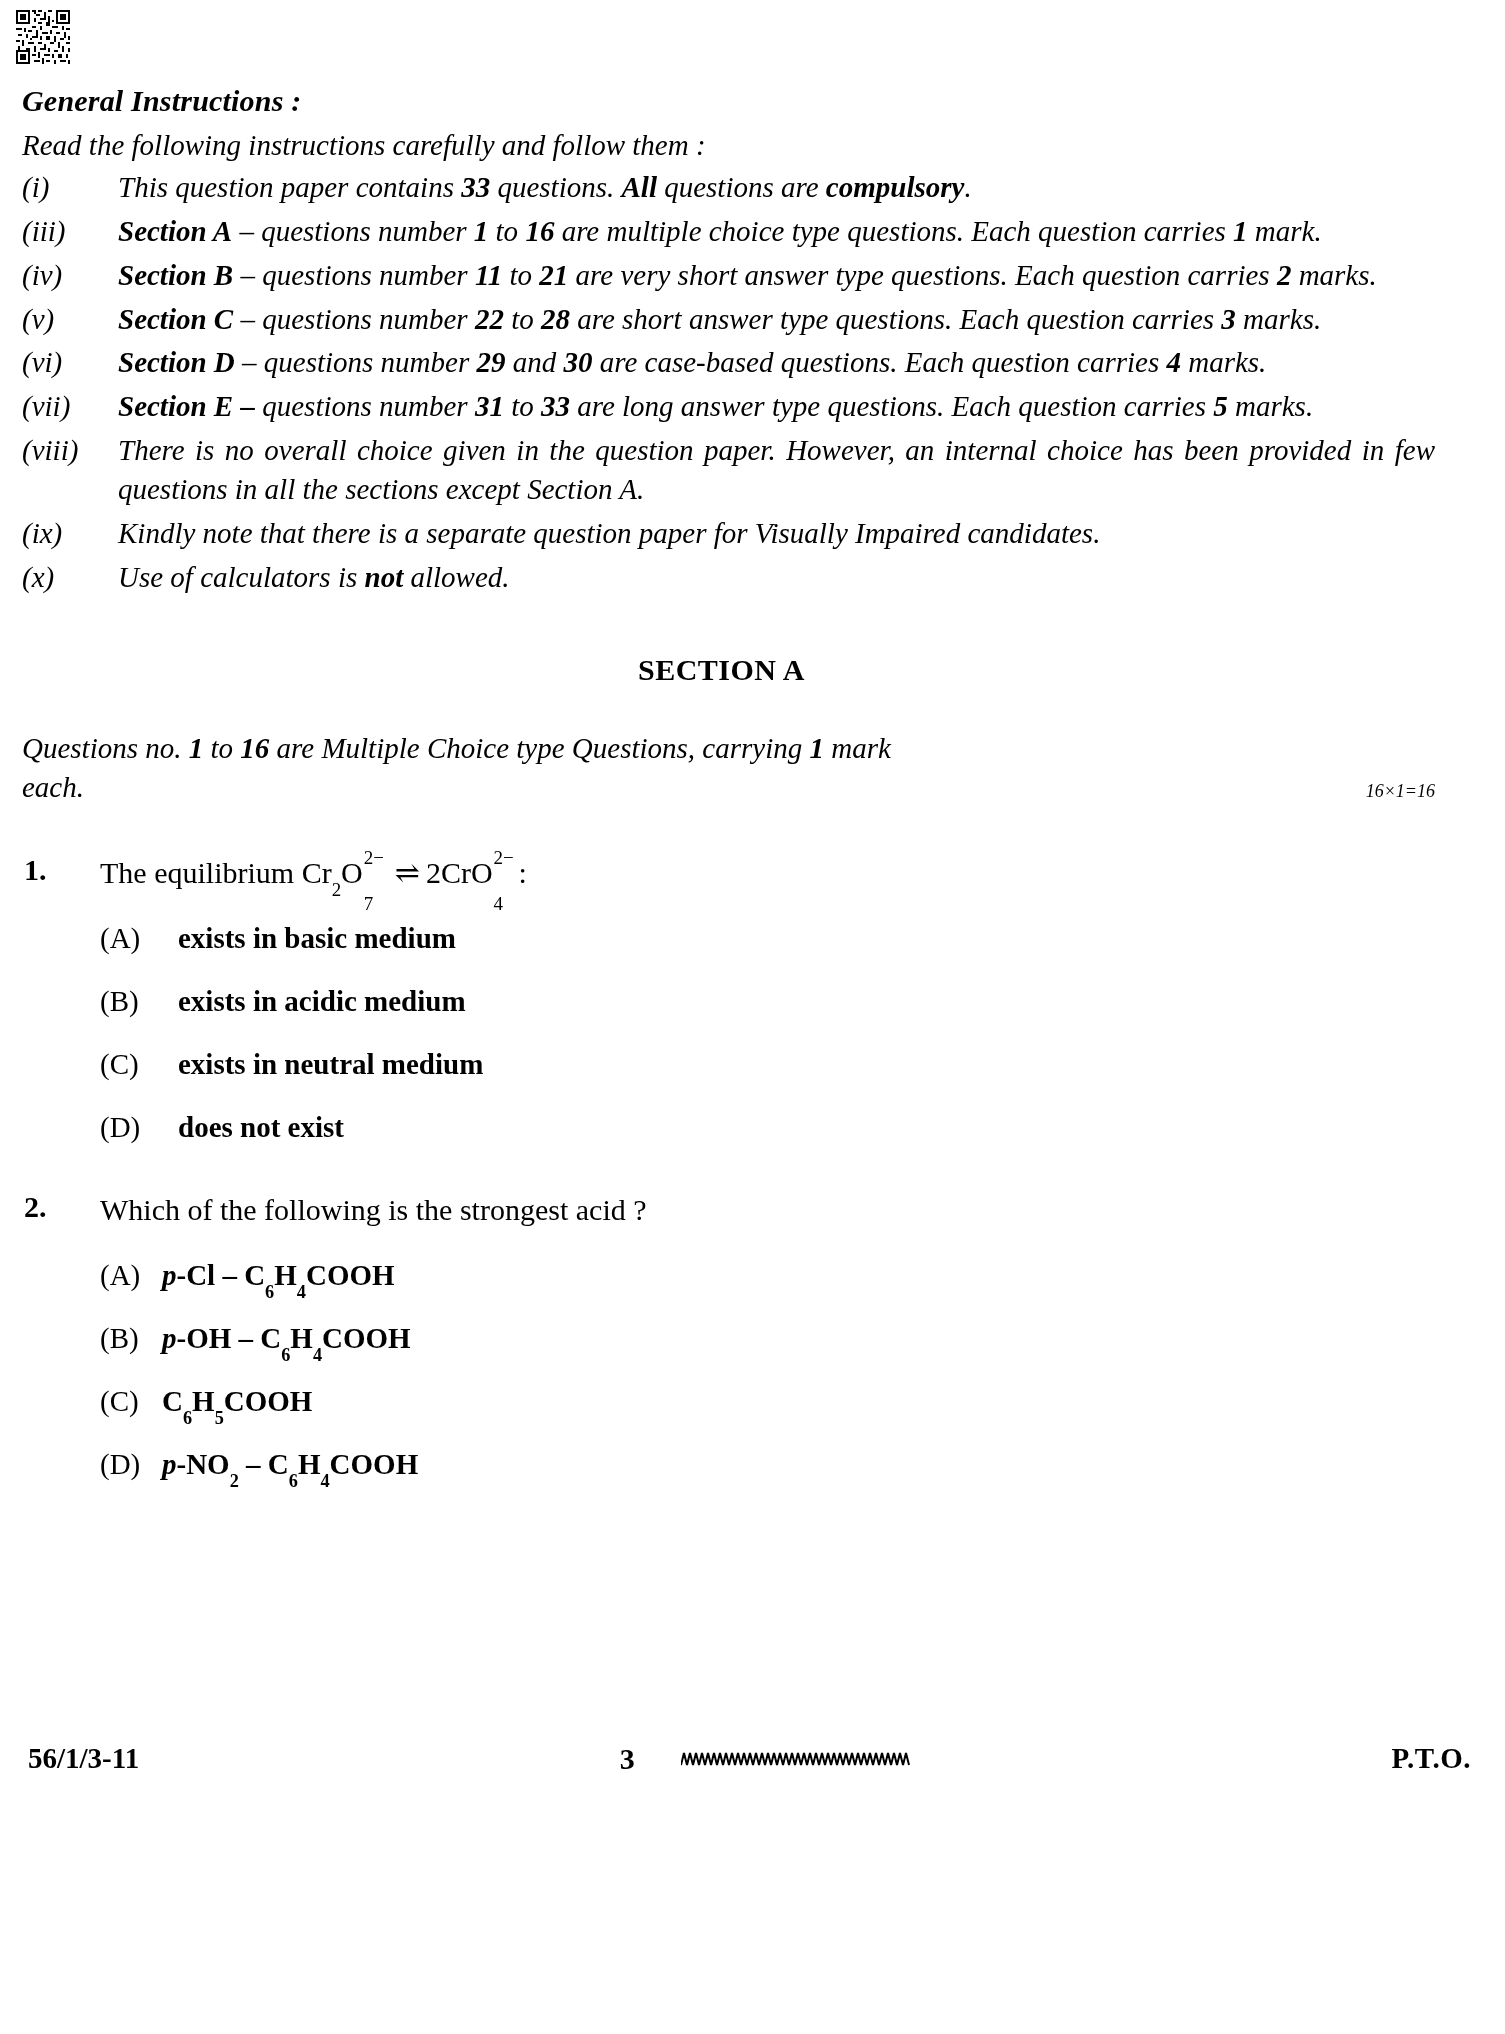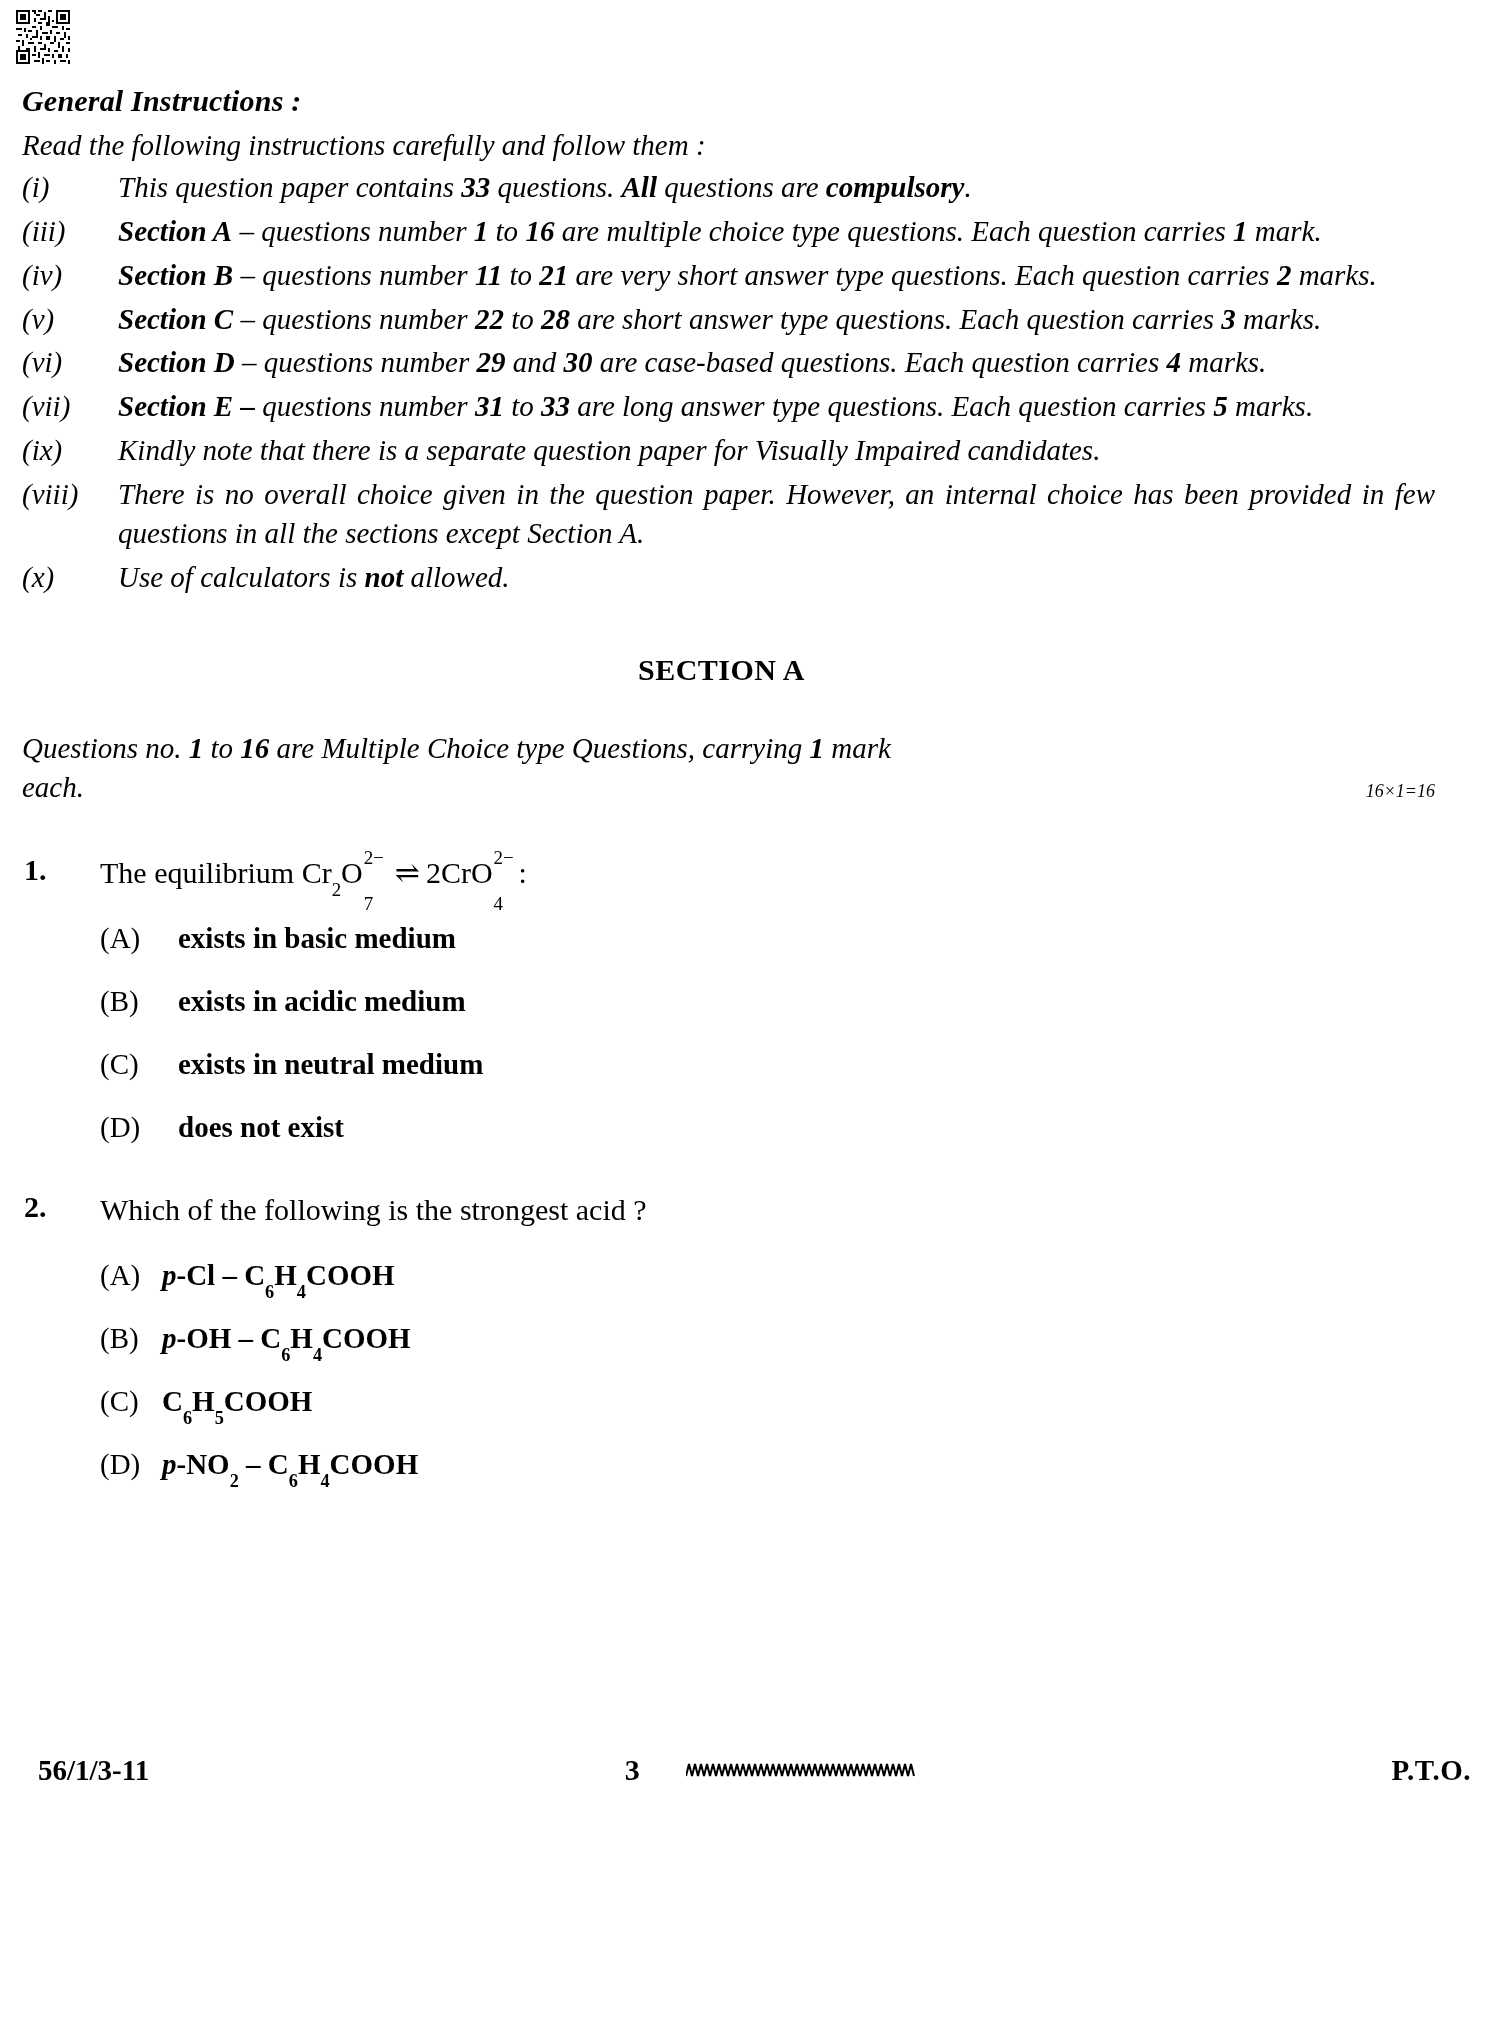--- a/index.html
+++ b/index.html
@@ -183,23 +183,23 @@
   }
   .ital-p { font-style: italic; }
 
   
   .footer {
     position: absolute;
     left: 0;
     right: 0;
     bottom: 14px;
     height: 56px;
-    padding: 0 34px 0 38px;
-    display: flex;
-    align-items: center;
+    padding: 0 34px 0 28px;
+    display: flex;
+    align-items: flex-start;
     font-weight: bold;
     font-size: 29px;
   }
   .foot-code { flex: 0 0 auto; }
   .foot-mid {
     flex: 1 1 auto;
     display: flex;
     align-items: center;
     justify-content: center;
     gap: 46px;
@@ -315,26 +315,26 @@
       </li>
       <li class="inst-item">
         <span class="inst-num">(vi)</span>
         <span class="inst-text"><b>Section D</b> – questions number <b>29</b> and <b>30</b> are case-based questions. Each question carries <b>4</b> marks.</span>
       </li>
       <li class="inst-item">
         <span class="inst-num">(vii)</span>
         <span class="inst-text"><b>Section E –</b> questions number <b>31</b> to <b>33</b> are long answer type questions. Each question carries <b>5</b> marks.</span>
       </li>
       <li class="inst-item">
+        <span class="inst-num">(viii)</span>
+        <span class="inst-text">There is no overall choice given in the question paper. However, an internal choice has been provided in few questions in all the sections except Section A.</span>
+      </li>
+      <li class="inst-item">
         <span class="inst-num">(ix)</span>
         <span class="inst-text">Kindly note that there is a separate question paper for Visually Impaired candidates.</span>
-      </li>
-      <li class="inst-item">
-        <span class="inst-num">(viii)</span>
-        <span class="inst-text">There is no overall choice given in the question paper. However, an internal choice has been provided in few questions in all the sections except Section A.</span>
       </li>
       <li class="inst-item">
         <span class="inst-num">(x)</span>
         <span class="inst-text">Use of calculators is <b>not</b> allowed.</span>
       </li>
     </ul>
 
   <div class="section-title">SECTION A</div>
 
   <div class="sec-intro-wrap">

